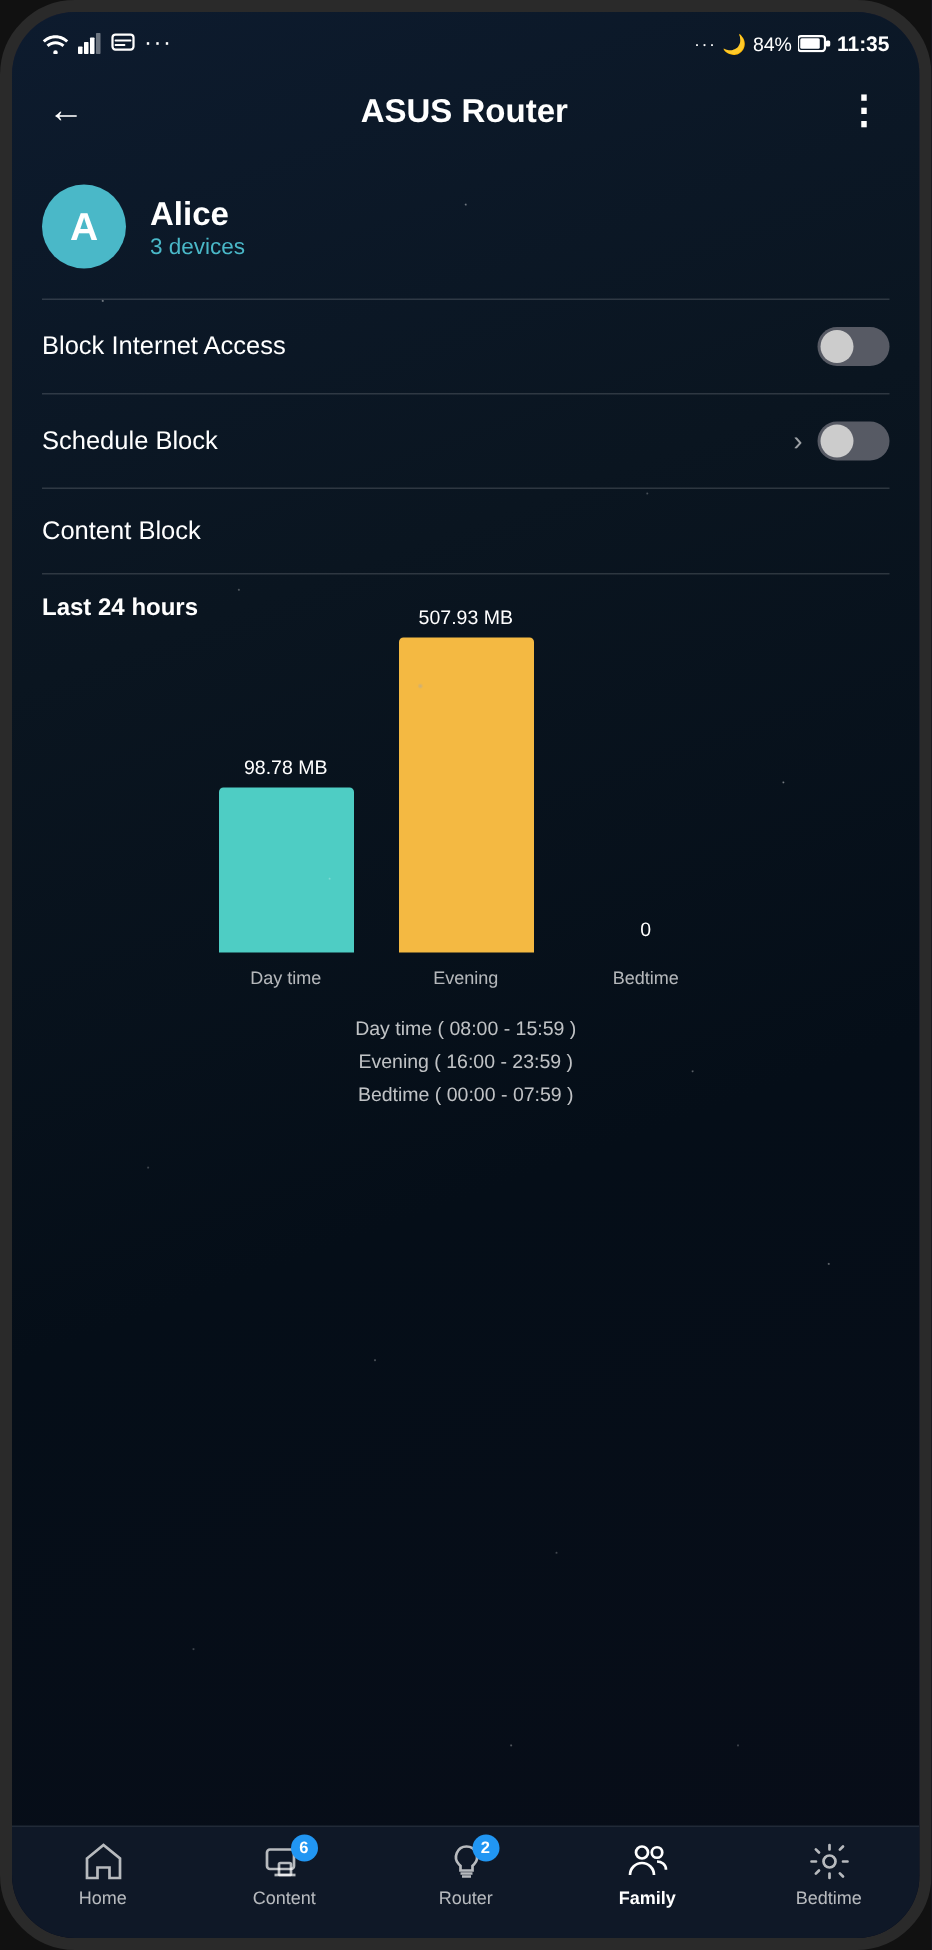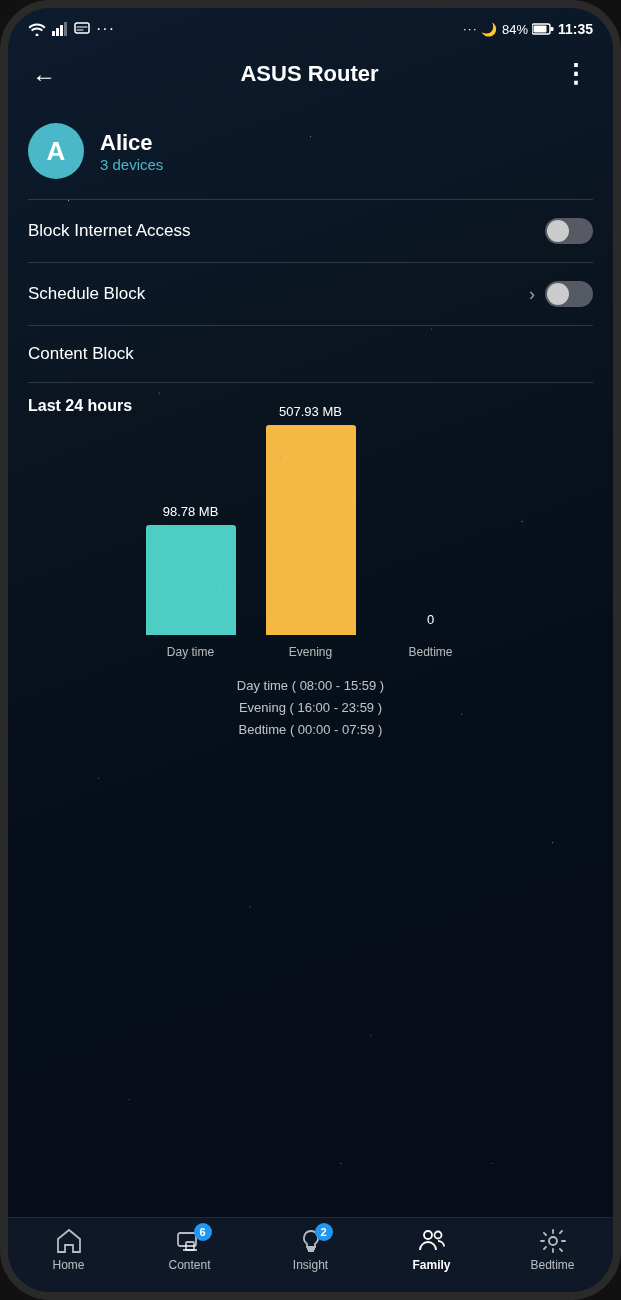--- a/index.html
+++ b/index.html
@@ -424,21 +424,21 @@
       </div>
 
       <div class="nav-item">
         <div class="nav-icon-wrap">
           <svg width="28" height="26" viewBox="0 0 28 26" fill="none" stroke="rgba(255,255,255,0.7)" stroke-width="1.8">
             <path d="M14 3a7 7 0 0 1 5 11.9l-1 1V19H10v-3.1L9 14.9A7 7 0 0 1 14 3z"></path>
             <path d="M10 21h8M11 23h6"></path>
           </svg>
           <div class="nav-badge">2</div>
         </div>
-        <span class="nav-label">Insight</span>
+        <span class="nav-label">Router</span>
       </div>
 
       <div class="nav-item active">
         <div class="nav-icon-wrap">
           <svg width="32" height="26" viewBox="0 0 32 26" fill="none" stroke="white" stroke-width="1.8">
             <circle cx="12" cy="7" r="4"></circle>
             <circle cx="22" cy="7" r="3.5"></circle>
             <path d="M4 22c0-4.4 3.6-8 8-8s8 3.6 8 8"></path>
             <path d="M22 13c2.8 0 6 1.8 6 5.5"></path>
           </svg>

